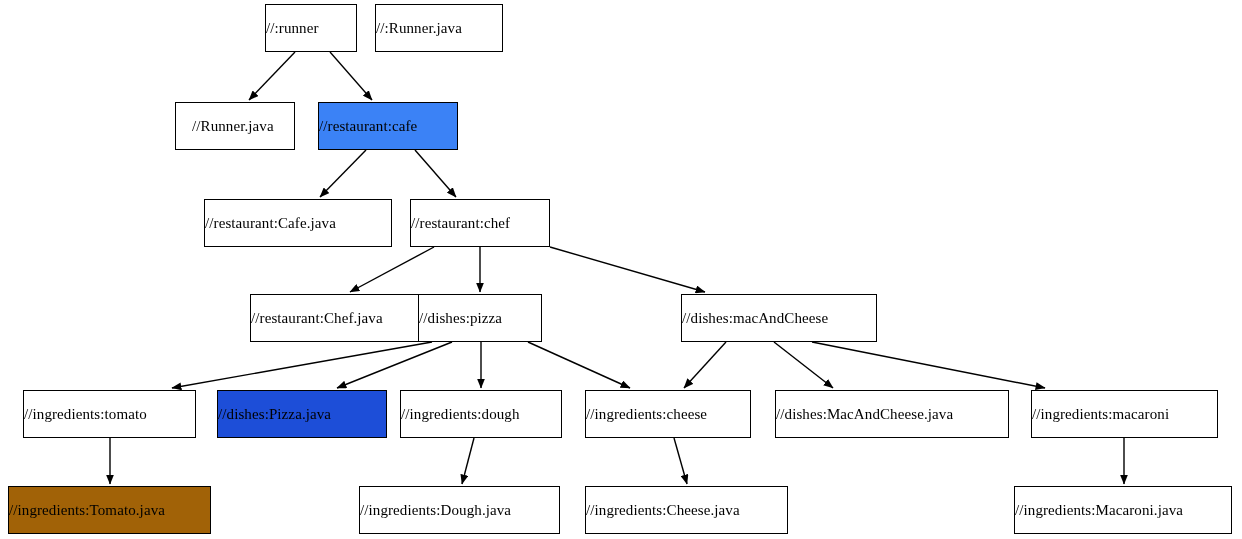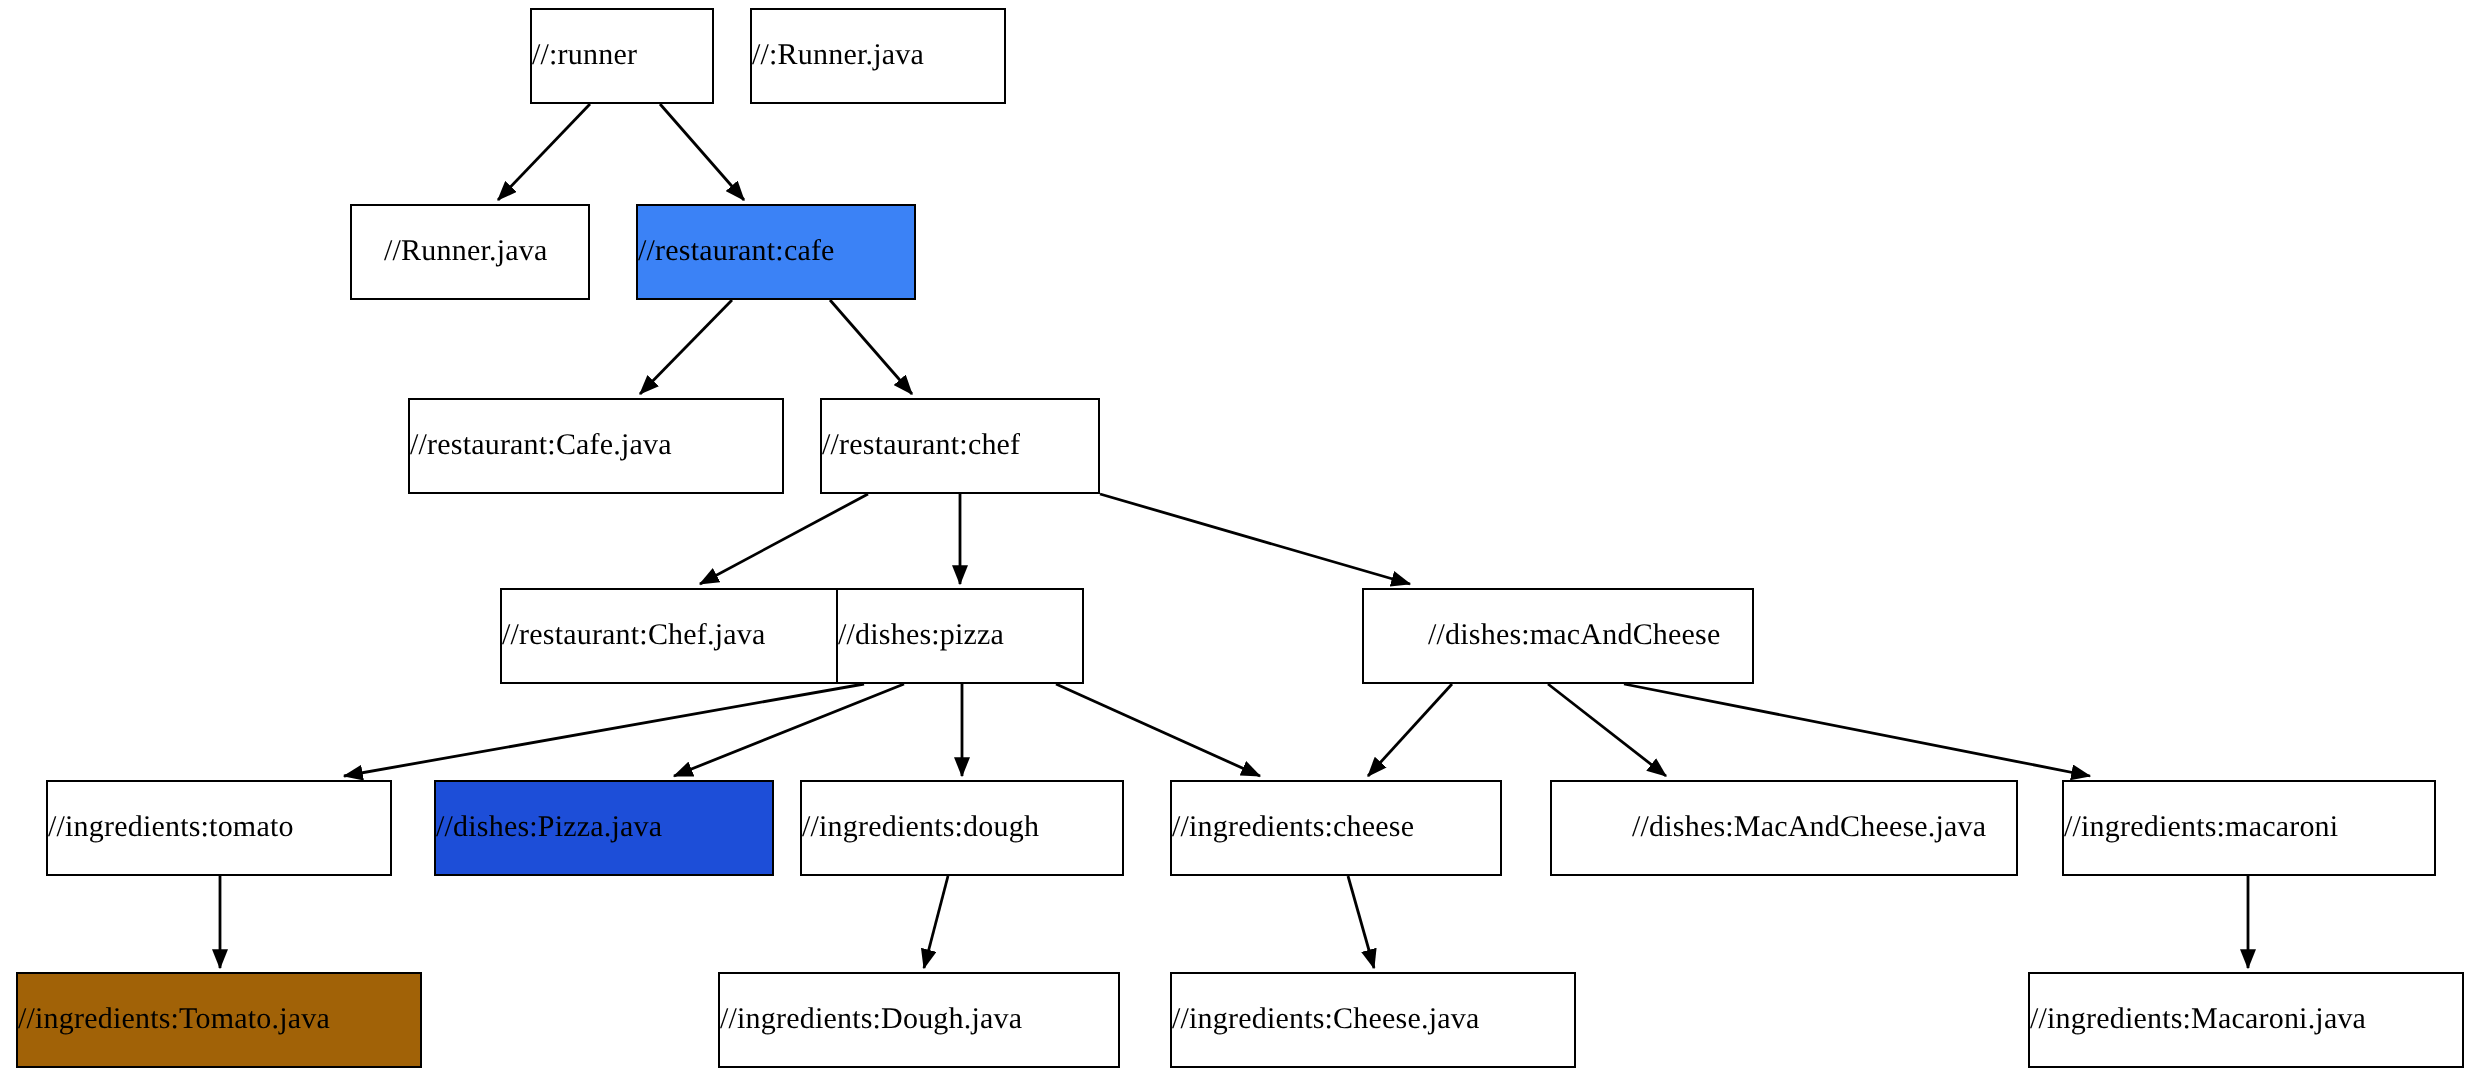--- a/index.html
+++ b/index.html
@@ -90,36 +90,36 @@
       </div>
       <div class="graph-node" style="left: 410px; top: 199px; width: 140px; height: 48px; border-color: rgb(0, 0, 0); background: rgb(255, 255, 255);">
         <span class="node-label">//restaurant:chef</span>
       </div>
       <div class="graph-node" style="left: 218px; top: 294px; width: 188px; height: 48px; border-color: rgb(0, 0, 0); background: rgb(255, 255, 255); margin-left: 32px;">
         <span class="node-label">//restaurant:Chef.java</span>
       </div>
       <div class="graph-node" style="left: 418px; top: 294px; width: 124px; height: 48px; border-color: rgb(0, 0, 0); background: rgb(255, 255, 255);">
         <span class="node-label">//dishes:pizza</span>
       </div>
-      <div class="graph-node" style="left: 681px; top: 294px; width: 196px; height: 48px; border-color: rgb(0, 0, 0); background: rgb(255, 255, 255); padding-left: 32px;">
+      <div class="graph-node" style="left: 681px; top: 294px; width: 196px; height: 48px; border-color: rgb(0, 0, 0); background: rgb(255, 255, 255);">
         <span class="node-label">//dishes:macAndCheese</span>
       </div>
       <div class="graph-node" style="left: 23px; top: 390px; width: 173px; height: 48px; border-color: rgb(0, 0, 0); background: rgb(255, 255, 255);">
         <span class="node-label">//ingredients:tomato</span>
       </div>
       <div class="graph-node" style="left: 217px; top: 390px; width: 170px; height: 48px; border-color: rgb(0, 0, 0); background: #1d4ed8;">
         <span class="node-label">//dishes:Pizza.java</span>
       </div>
       <div class="graph-node" style="left: 400px; top: 390px; width: 162px; height: 48px; border-color: rgb(0, 0, 0); background: rgb(255, 255, 255);">
         <span class="node-label">//ingredients:dough</span>
       </div>
       <div class="graph-node" style="left: 585px; top: 390px; width: 166px; height: 48px; border-color: rgb(0, 0, 0); background: rgb(255, 255, 255);">
         <span class="node-label">//ingredients:cheese</span>
       </div>
-      <div class="graph-node" style="left: 775px; top: 390px; width: 234px; height: 48px; border-color: rgb(0, 0, 0); background: rgb(255, 255, 255); padding-left: 40px;">
+      <div class="graph-node" style="left: 775px; top: 390px; width: 234px; height: 48px; border-color: rgb(0, 0, 0); background: rgb(255, 255, 255);">
         <span class="node-label">//dishes:MacAndCheese.java</span>
       </div>
       <div class="graph-node" style="left: 1031px; top: 390px; width: 187px; height: 48px; border-color: rgb(0, 0, 0); background: rgb(255, 255, 255);">
         <span class="node-label">//ingredients:macaroni</span>
       </div>
       <div class="graph-node" style="left: 8px; top: 486px; width: 203px; height: 48px; border-color: rgb(0, 0, 0); background: #a16207;">
         <span class="node-label">//ingredients:Tomato.java</span>
       </div>
       <div class="graph-node" style="left: 359px; top: 486px; width: 201px; height: 48px; border-color: rgb(0, 0, 0); background: rgb(255, 255, 255);">
         <span class="node-label">//ingredients:Dough.java</span>

